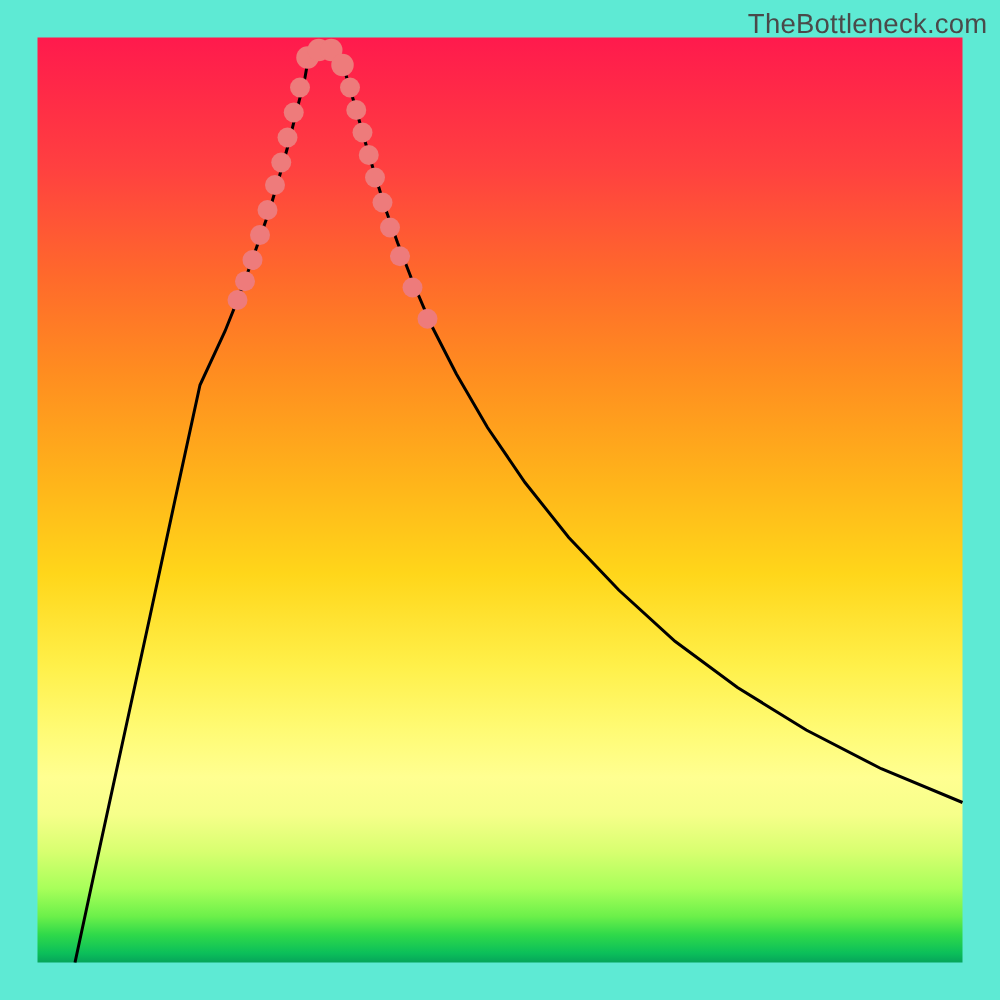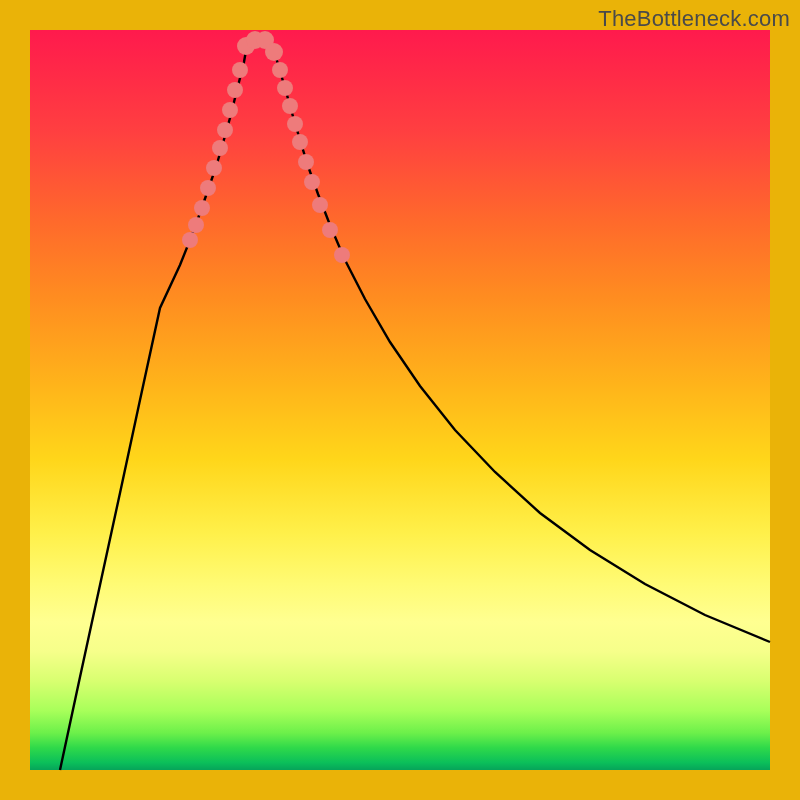--- a/index.html
+++ b/index.html
@@ -8,21 +8,21 @@
     width: 800px;
     height: 800px;
     background: #000;
     overflow: hidden;
     font-family: Arial, Helvetica, sans-serif;
   }
   .frame {
     position: absolute;
     left: 0; top: 0;
     width: 800px; height: 800px;
-    background: #eab308;
+    background: #5eead4;
   }
   .plot-area {
     position: absolute;
     left: 30px;
     top: 30px;
     width: 740px;
     height: 740px;
     
     background: linear-gradient(
       to bottom,

